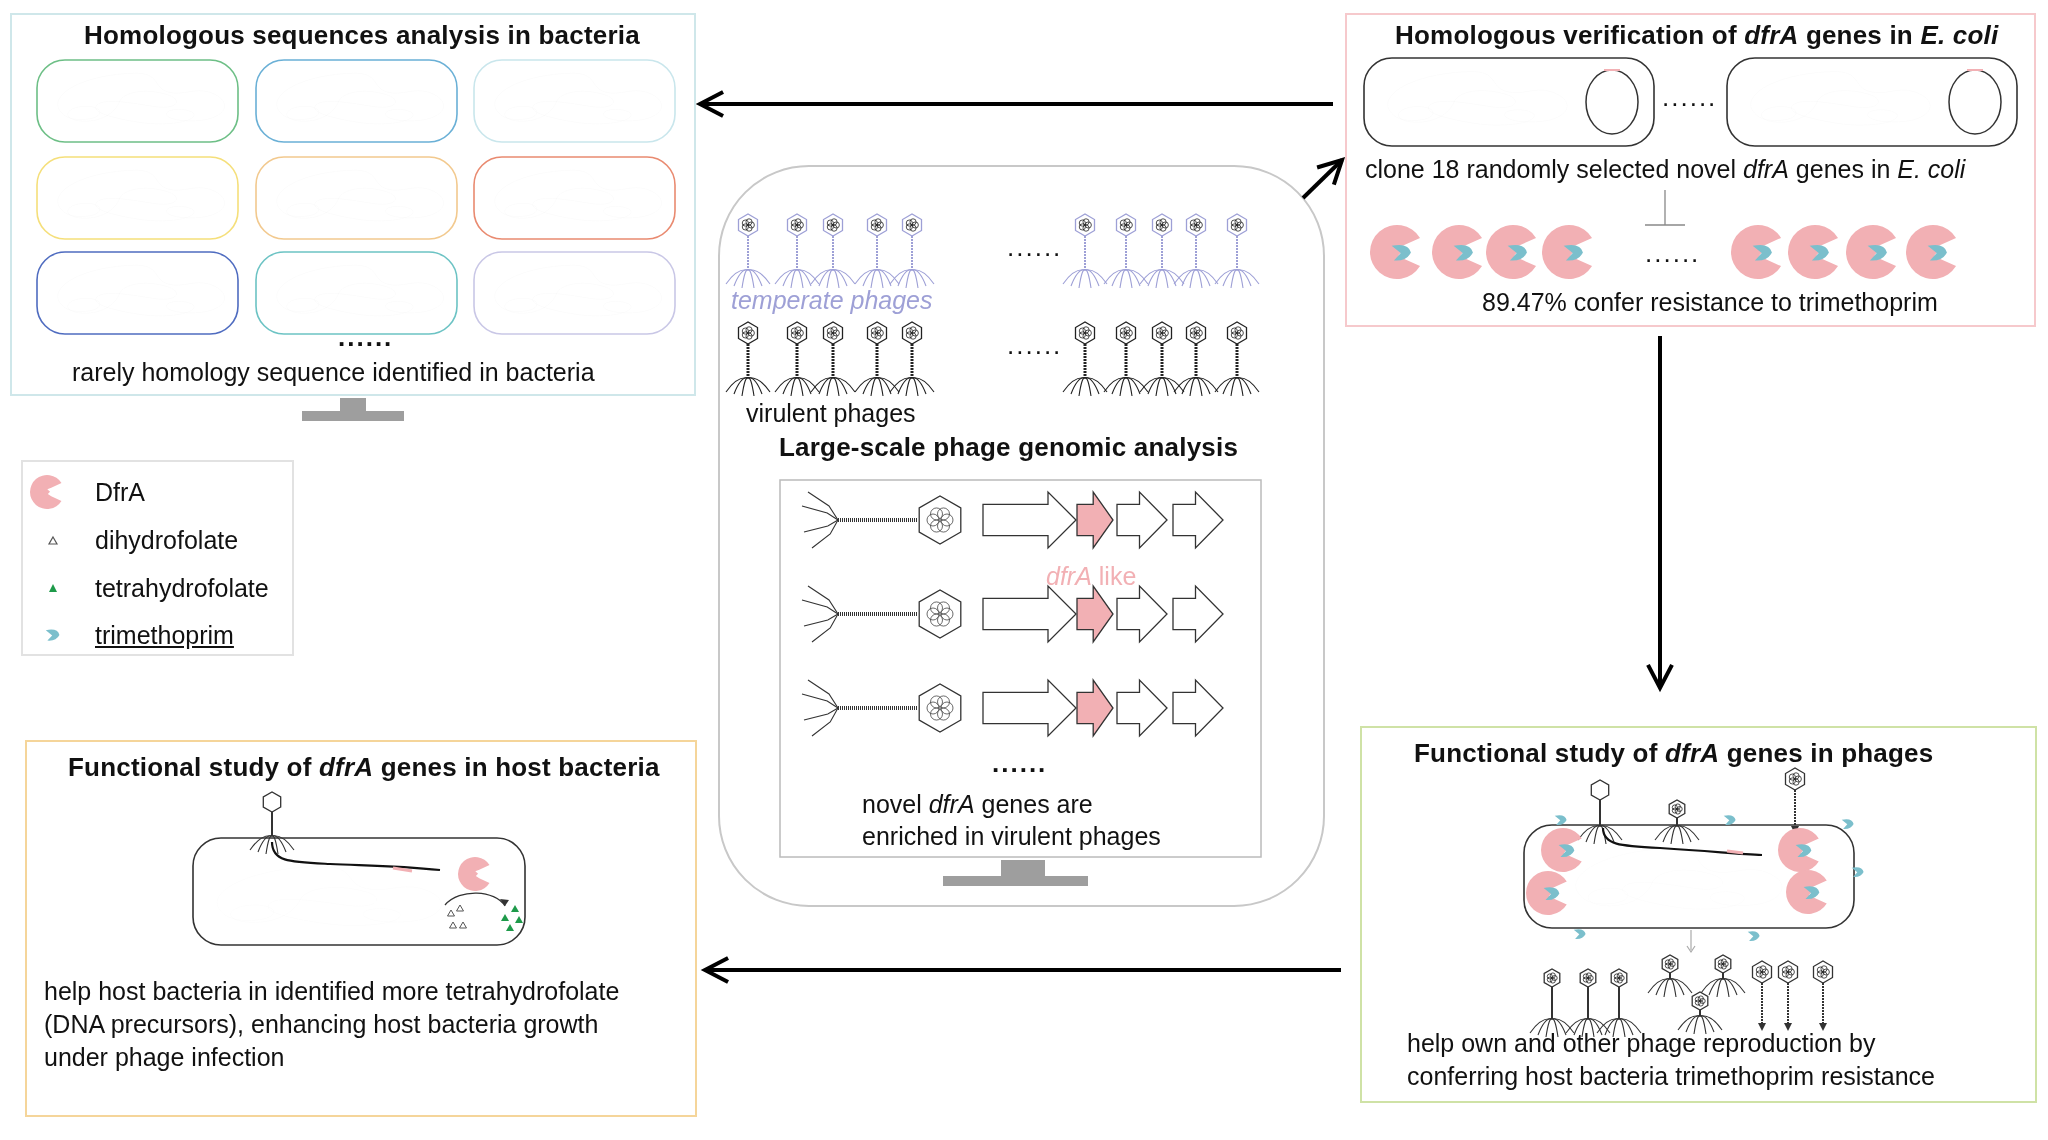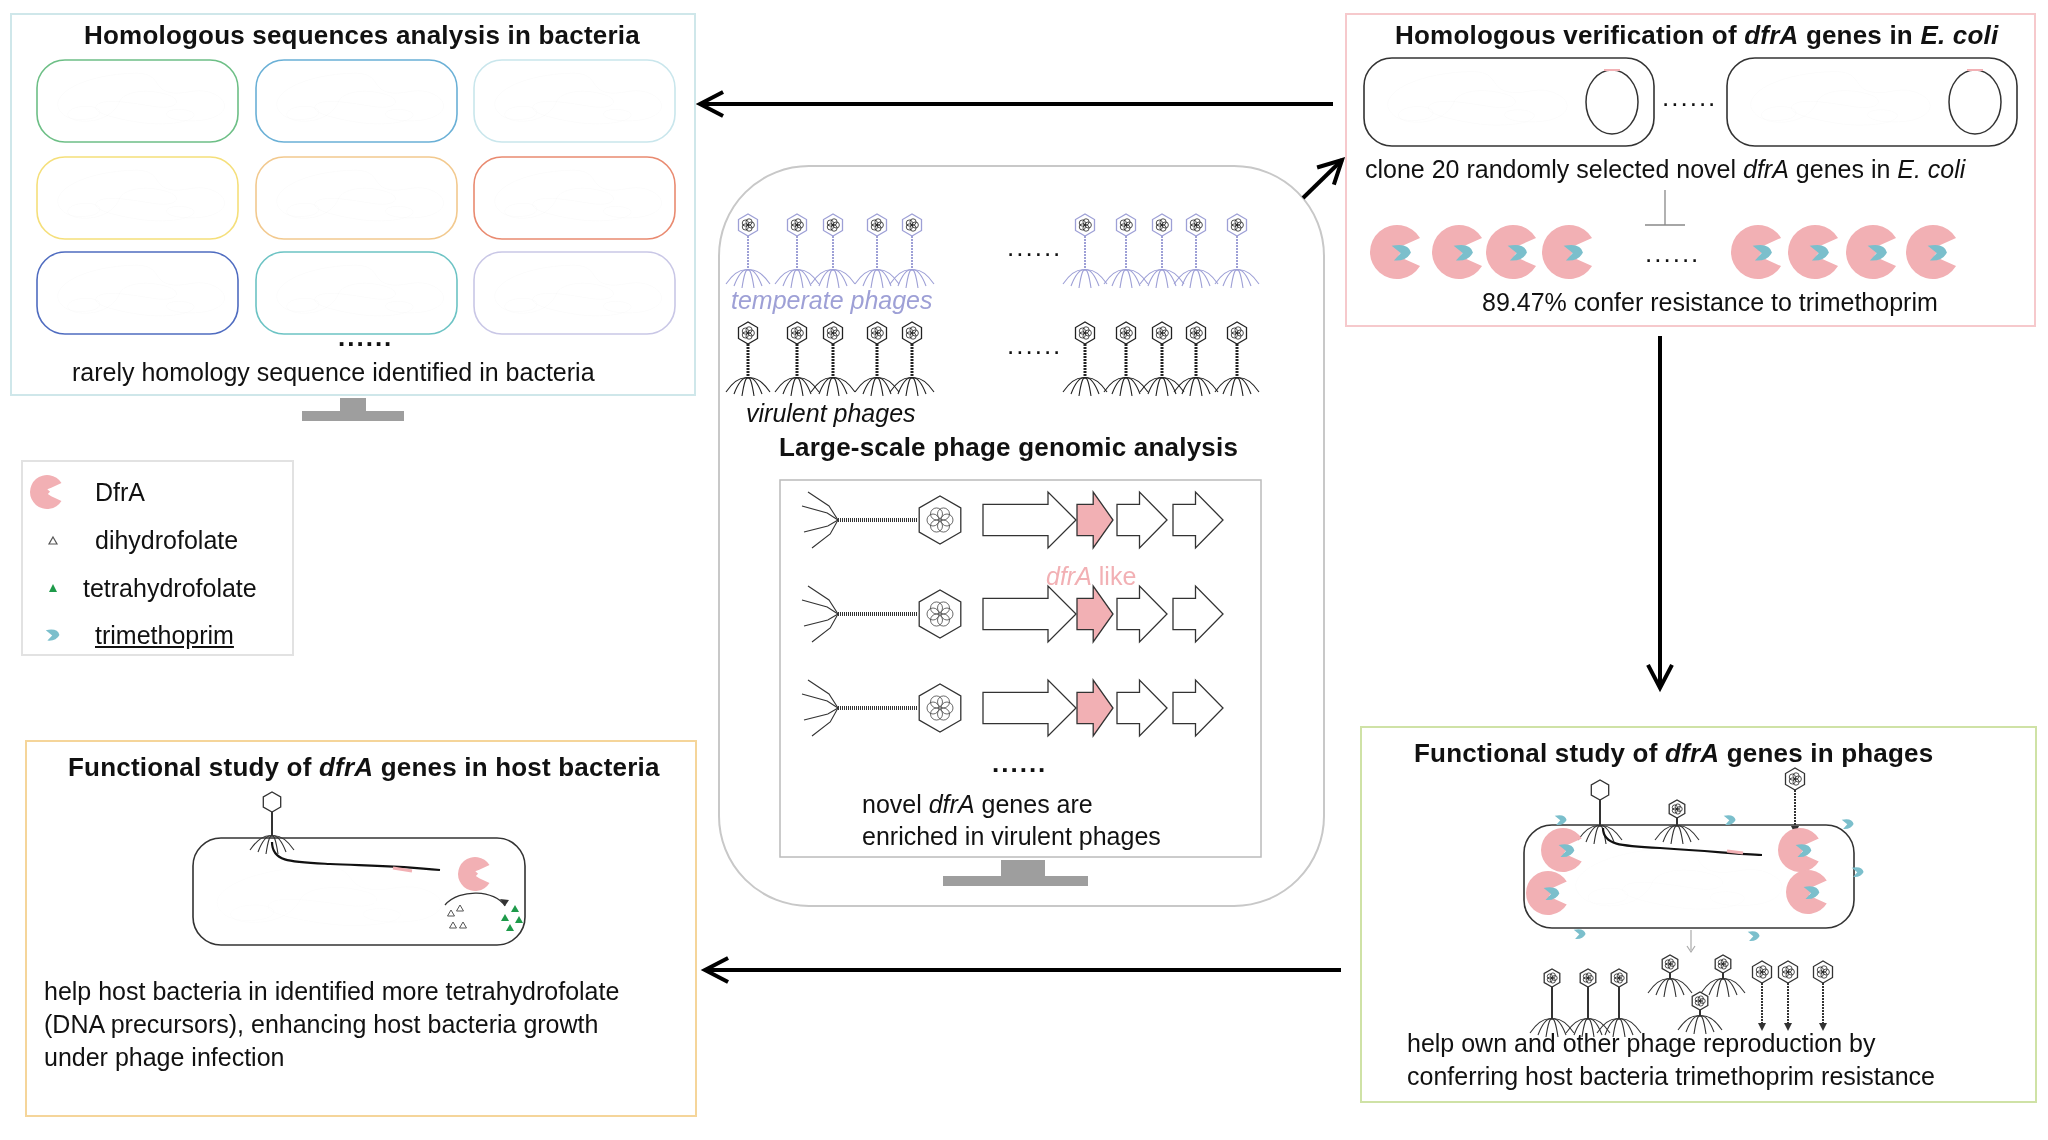--- a/index.html
+++ b/index.html
@@ -748,47 +748,47 @@
   <div class="legend-row" style="top:58px;height:40px;">
     <svg width="60" height="40">
       <polygon points="30,17 34,24 26,24" fill="none" stroke="#555" stroke-width="1.2"></polygon>
     </svg>
     <span class="legend-label" style="margin-left:12px;">dihydrofolate</span>
   </div>
   <div class="legend-row" style="top:106px;height:40px;">
     <svg width="60" height="40">
       <polygon points="30,16 34,24 26,24" fill="#1e9a4a"></polygon>
     </svg>
-    <span class="legend-label" style="">tetrahydrofolate</span>
+    <span class="legend-label" style="margin-left:12px;">tetrahydrofolate</span>
   </div>
   <div class="legend-row" style="top:153px;height:40px;">
     <svg width="60" height="40">
         <g id="lg-tmp">
           <path d="M22.8,15.2 Q34.8,12.8 36.4,20 Q33.2,26.4 24.4,25.6 L29.2,20.4 Z" fill="#7bbfcc"></path>
         </g>
       </svg>
     <span class="legend-label" style="margin-left:12px;text-decoration:underline;">trimethoprim</span>
   </div>
 </div>
 
 <div class="panel" style="left:1345px;top:13px;width:691px;height:314px;border:2px solid #f6c9cc;background:transparent;"></div>
 <div class="txt title" style="left:1395px;top:20px;">
   <span>Homologous verification of </span><span class="ital">dfrA</span><span> genes in </span><span class="ital">E. coli</span>
 </div>
 <div class="txt dots" style="left:1662px;top:82px;font-weight:normal;">......</div>
 <div class="txt body" style="left:1365px;top:155px;">
-  <span>clone 20 randomly selected novel </span><span class="ital">dfrA</span><span> genes in </span><span class="ital">E. coli</span>
+  <span>clone 18 randomly selected novel </span><span class="ital">dfrA</span><span> genes in </span><span class="ital">E. coli</span>
 </div>
 <div class="txt dots" style="left:1645px;top:238px;font-weight:normal;">......</div>
 <div class="txt body" style="left:1450px;top:288px;margin-left:32px;">89.47% confer resistance to trimethoprim</div>
 
 <div class="txt body" style="left:731px;top:286px;color:#9ea0d6;font-style:italic;">temperate phages</div>
 <div class="txt dots" style="left:1007px;top:232px;font-weight:normal;">......</div>
 <div class="txt dots" style="left:1007px;top:330px;font-weight:normal;">......</div>
-<div class="txt body" style="left:746px;top:399px;font-style:italic;">virulent phages</div>
+<div class="txt body" style="left:746px;top:399px;">virulent phages</div>
 <div class="txt title" style="left:779px;top:432px;">Large-scale phage genomic analysis</div>
 <div class="txt body" style="left:1046px;top:562px;color:#f2b0b4;">
   <span class="ital">dfrA</span><span> like</span>
 </div>
 <div class="txt dots" style="left:992px;top:748px;">......</div>
 <div class="txt body" style="left:862px;top:790px;">
   <span>novel </span><span class="ital">dfrA</span><span> genes are</span>
 </div>
 <div class="txt body" style="left:862px;top:822px;">enriched in virulent phages</div>
 

